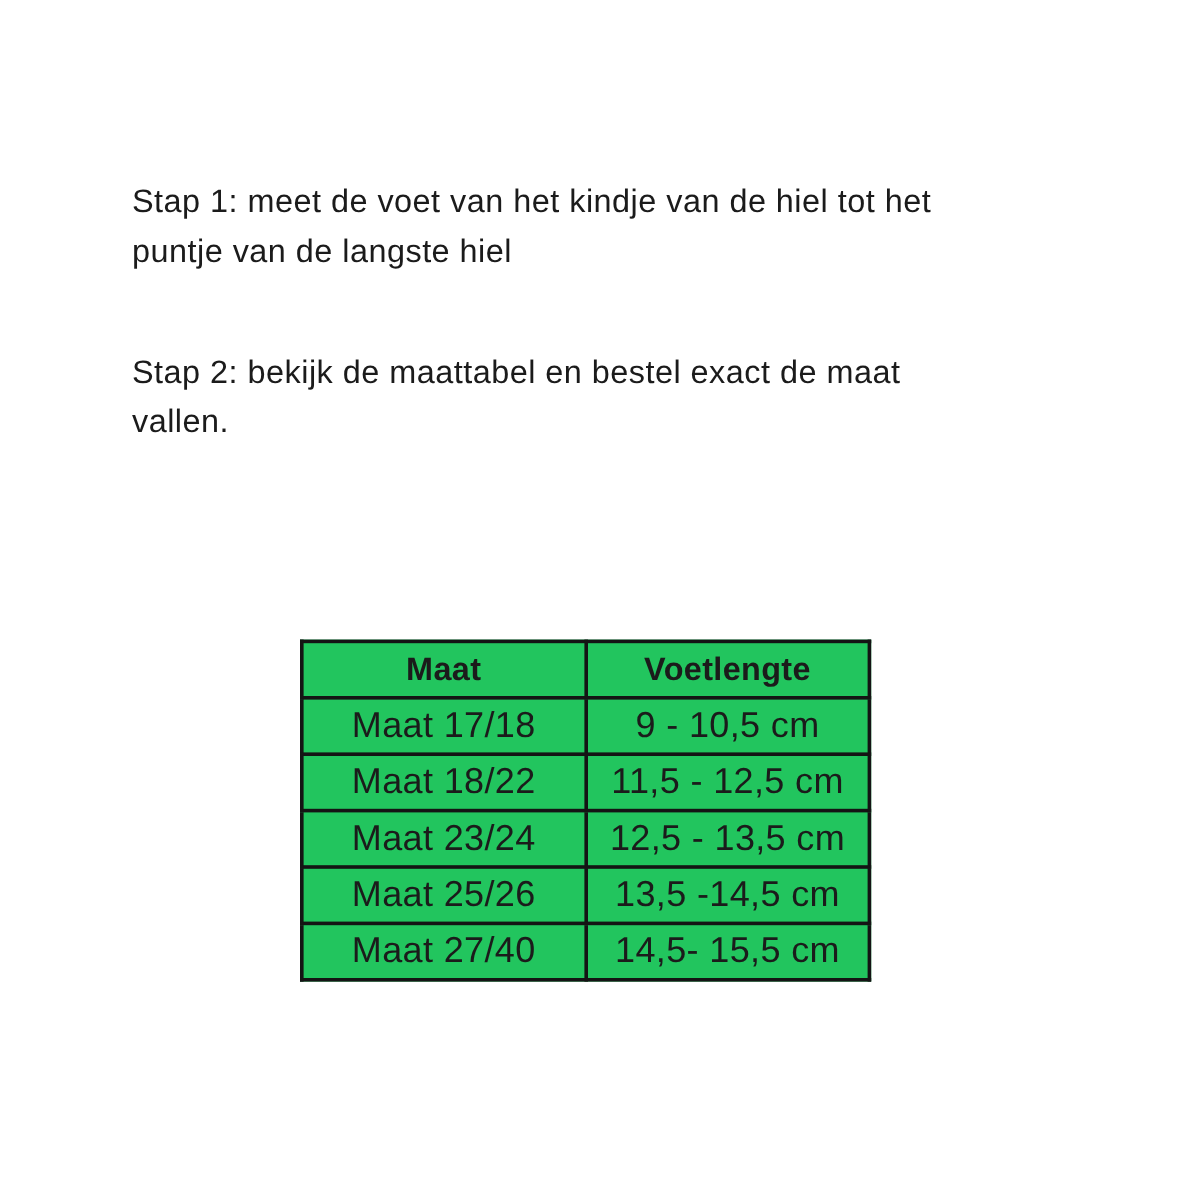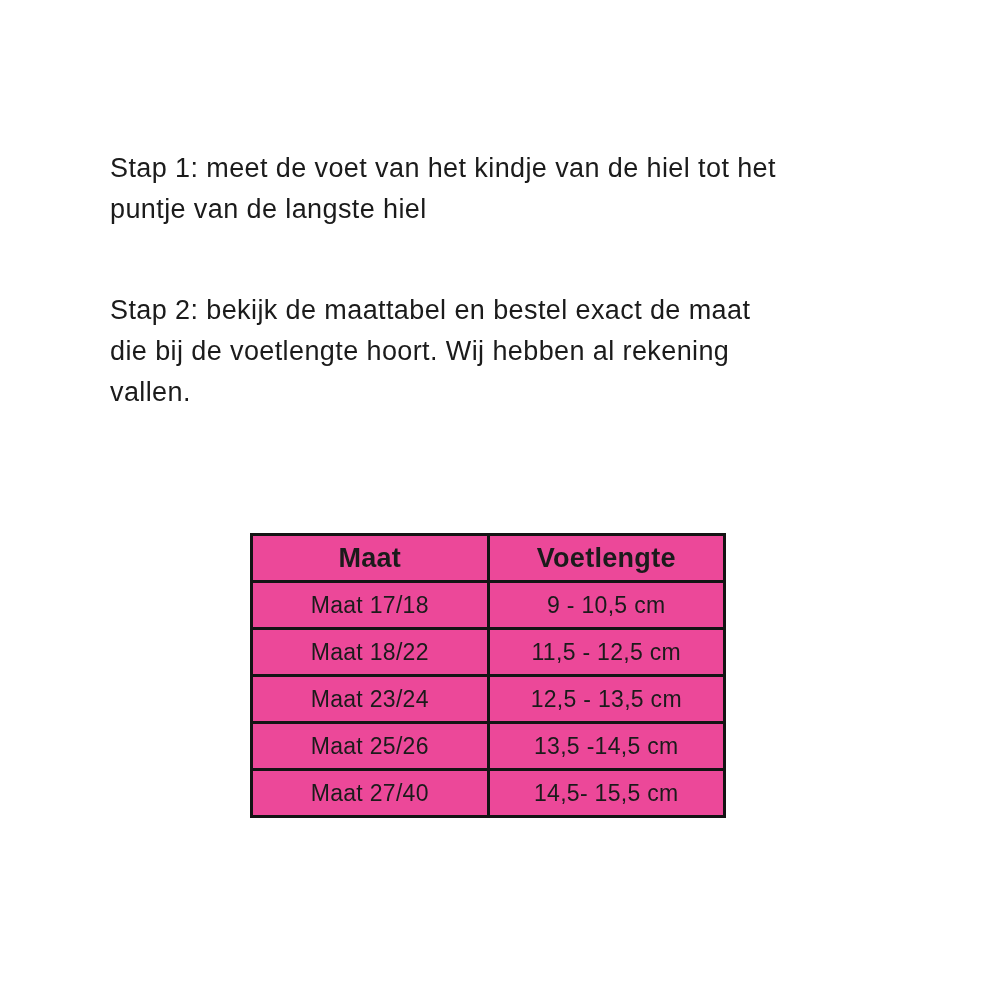--- a/index.html
+++ b/index.html
@@ -26,52 +26,51 @@
   #step1 { top: 148px; }
   #step2 { top: 290px; }
 
   table.size-table {
     position: absolute;
     left: 250px;
     top: 533px;
     width: 476px;
     border-collapse: collapse;
     table-layout: fixed;
-    background: #ec4899;
+    background: #22c55e;
   }
   .size-table th,
   .size-table td {
     border: 3px solid #141414;
     text-align: center;
     vertical-align: middle;
     height: 47px;
     padding: 0 6px;
   }
   .size-table th {
     font-size: 27px;
     font-weight: 700;
     letter-spacing: 0.3px;
   }
   .size-table td {
-    font-size: 23px;
+    font-size: 30px;
     font-weight: 400;
     letter-spacing: 0.3px;
   }
 </style>
 </head>
 <body>
 
 <div id="step1" class="paragraph">
     <div><span class="bold">Stap 1:</span><span> meet de voet van het kindje van de hiel tot het</span></div>
     <div><span>puntje van de langste hiel</span></div>
   </div>
 
 <div id="step2" class="paragraph">
     <div><span class="bold">Stap 2:</span><span> bekijk de maattabel en bestel </span><span class="bold">exact</span><span> de maat</span></div>
-    <div><span>die bij de voetlengte hoort. Wij hebben al rekening</span></div>
     <div><span>vallen.</span></div>
   </div>
 
 <table class="size-table">
   <thead>
     <tr>
       <th>Maat</th>
       <th>Voetlengte</th>
     </tr>
   </thead>

